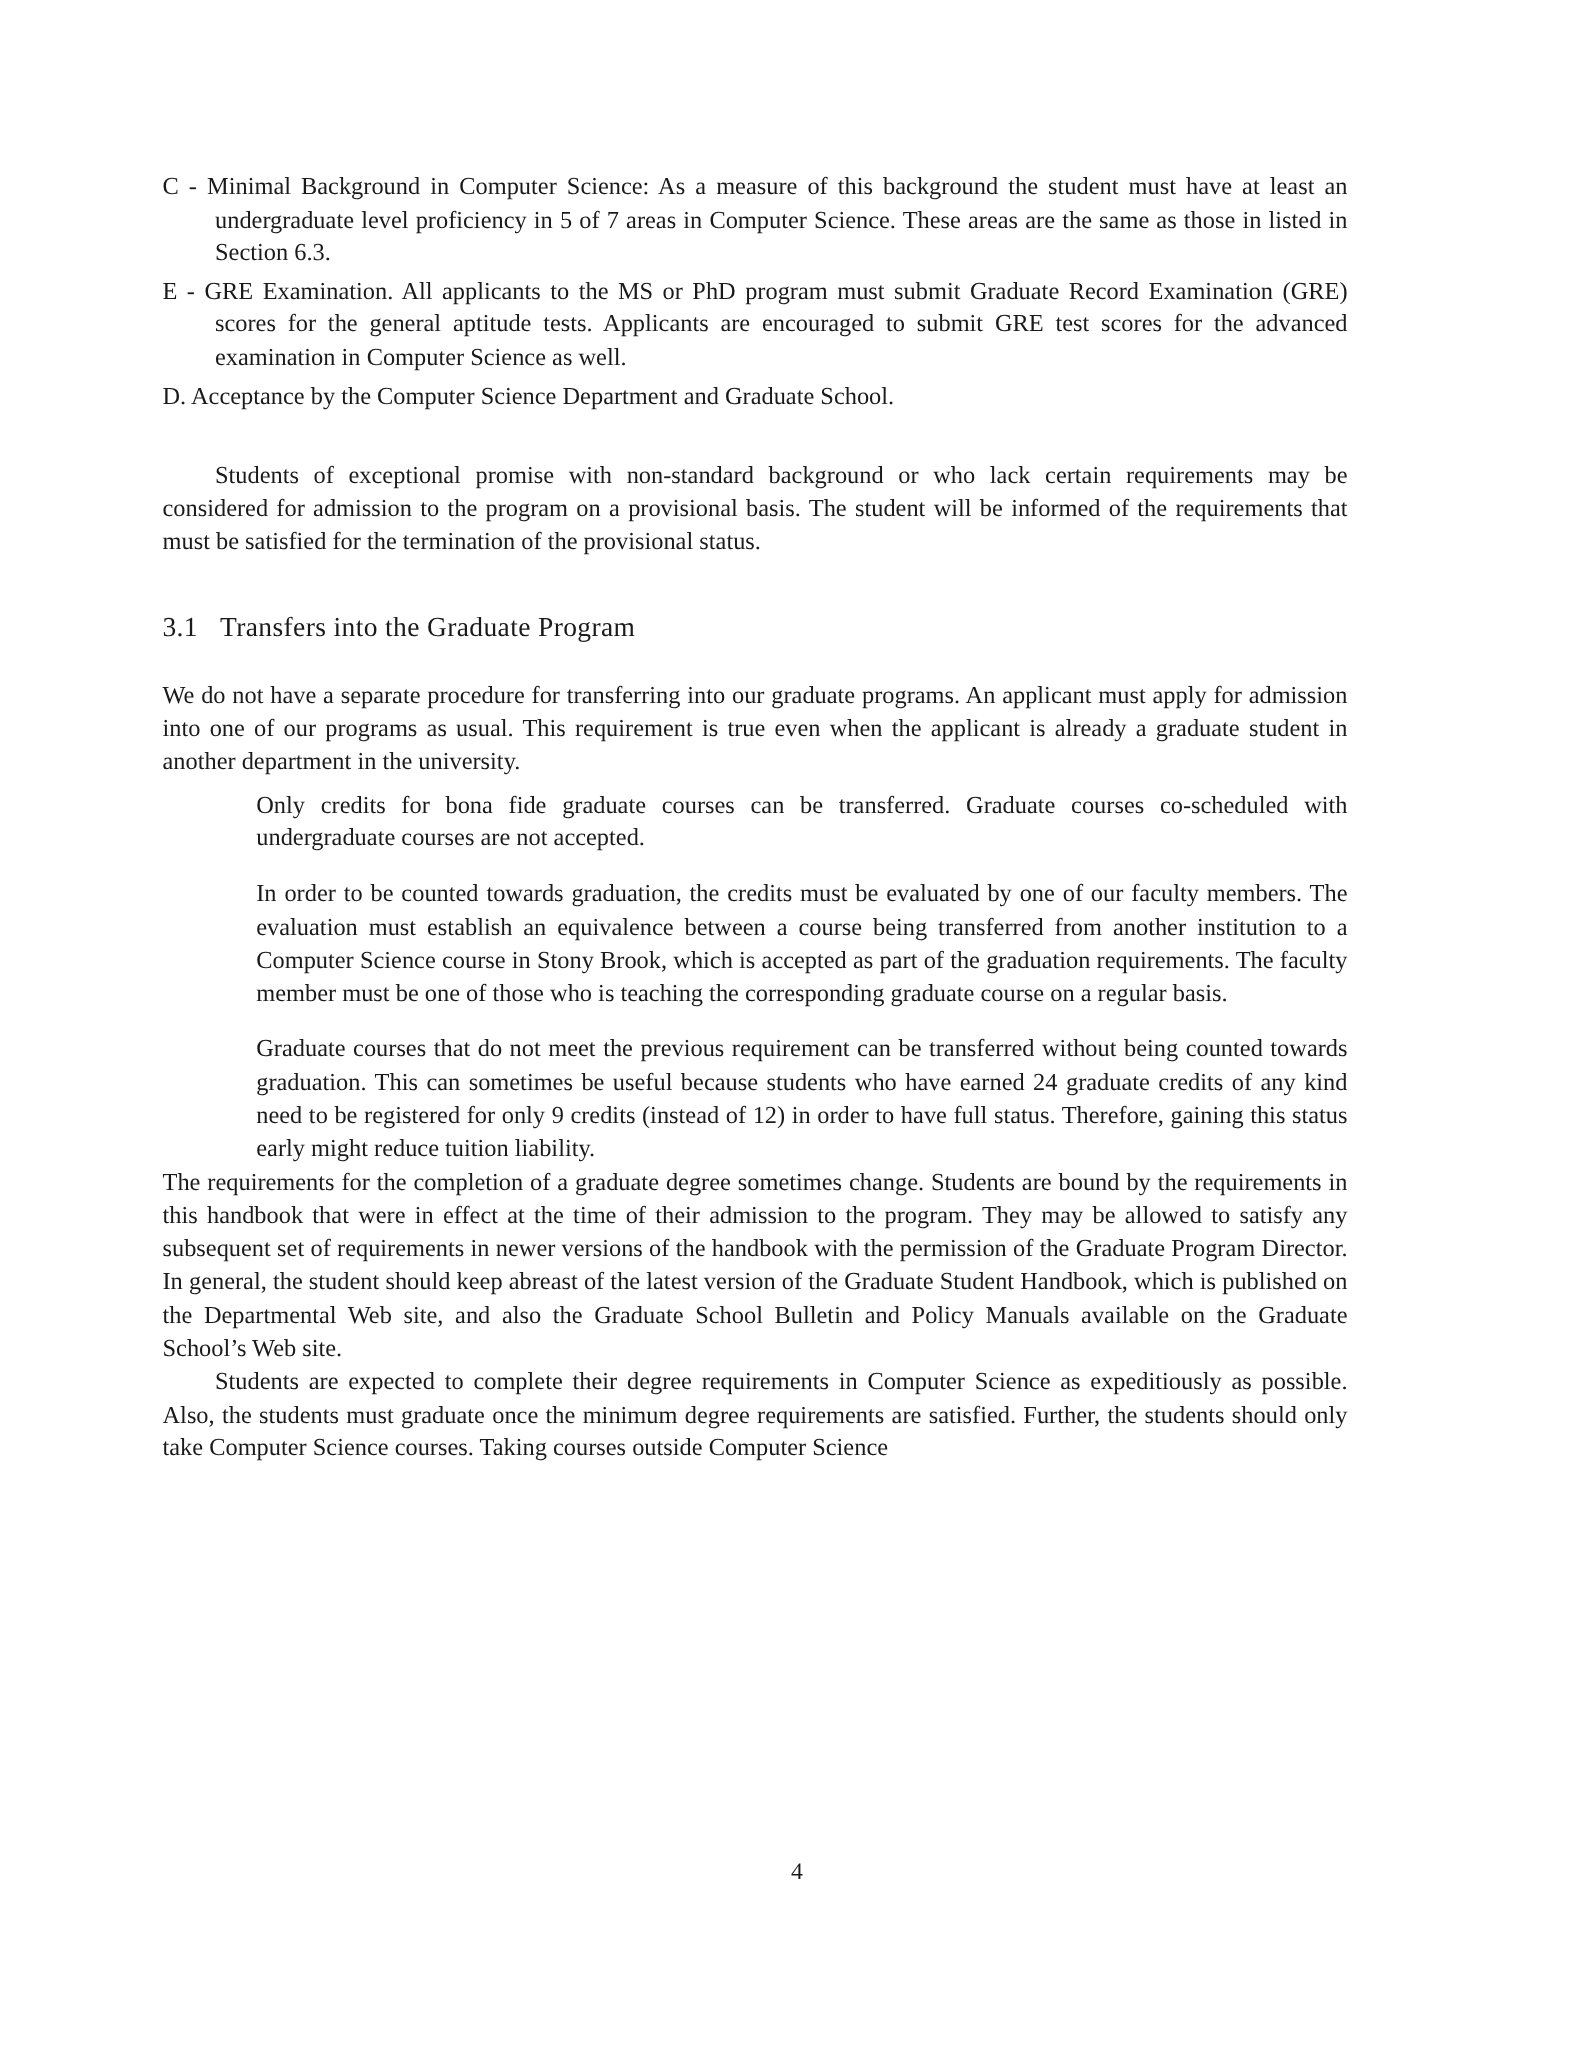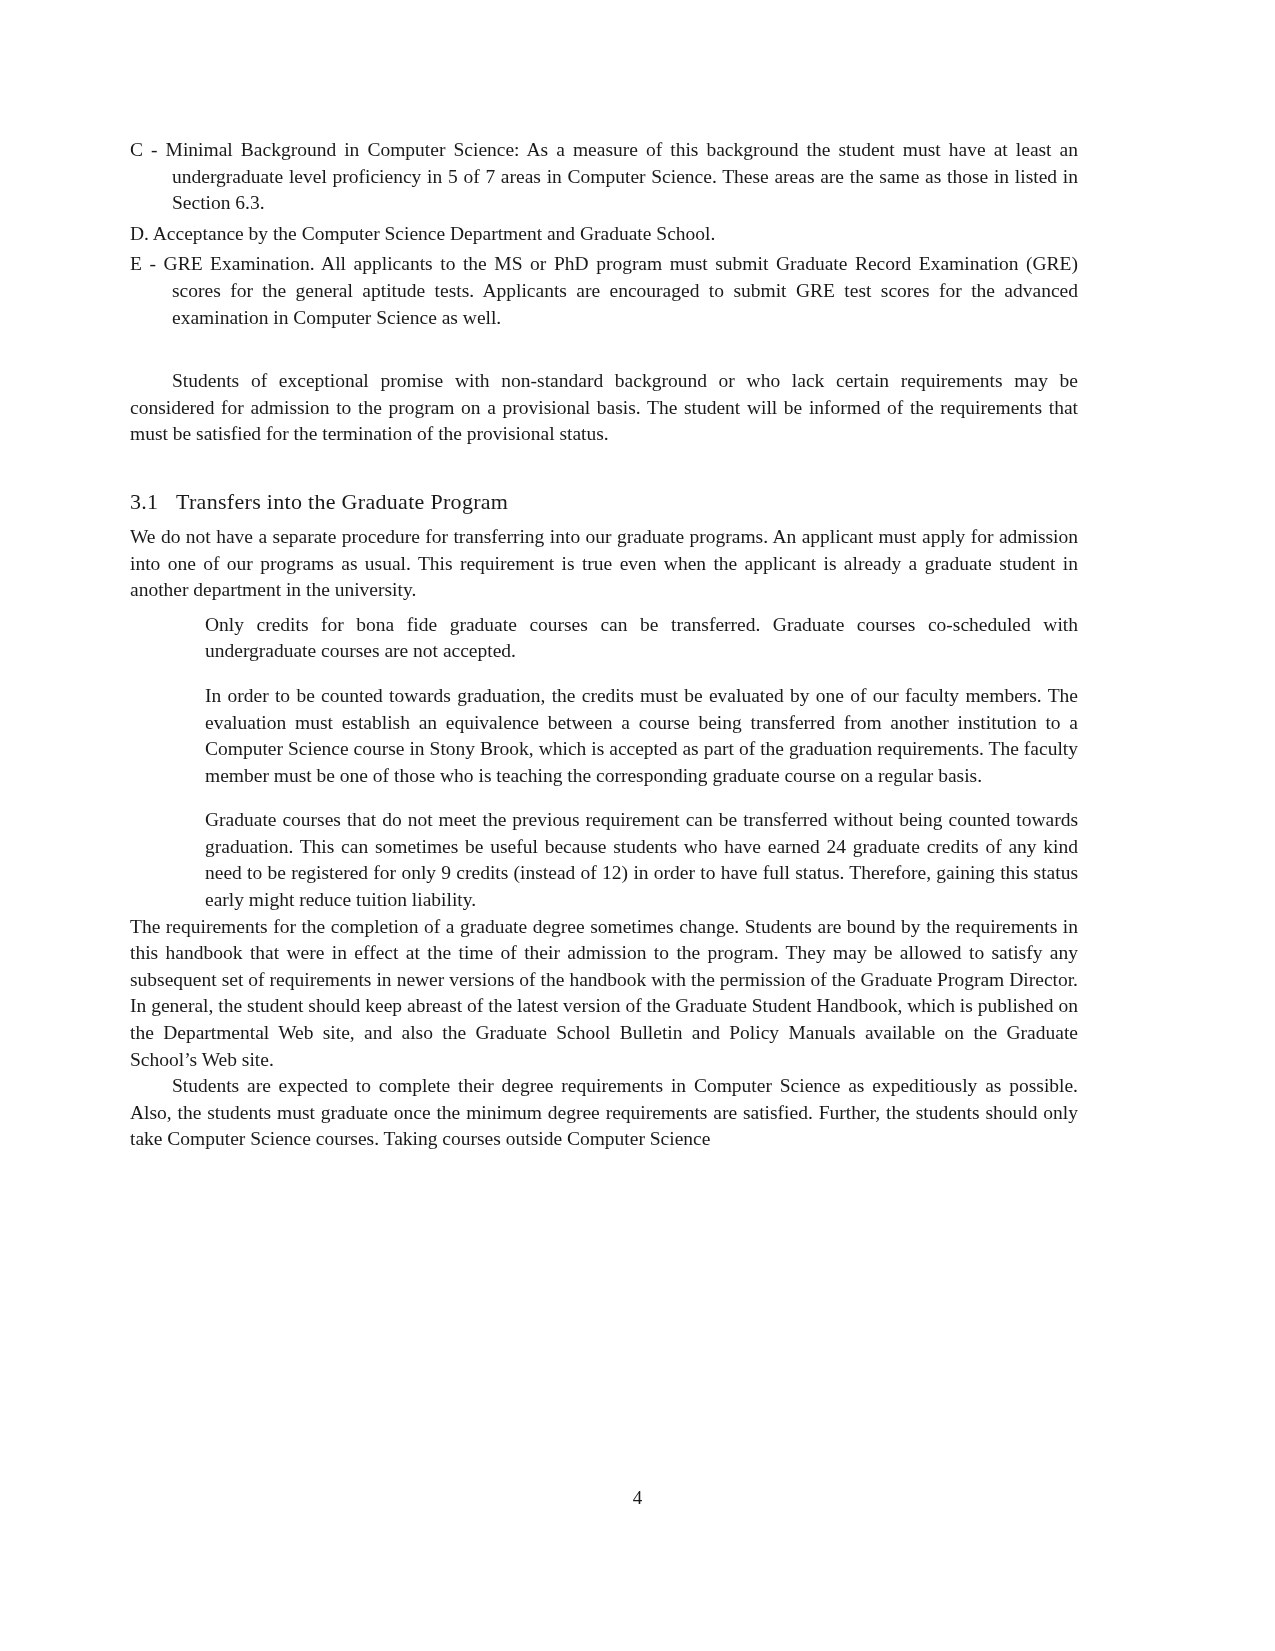--- a/index.html
+++ b/index.html
@@ -8,40 +8,40 @@
     font-family: "Liberation Serif", "DejaVu Serif", serif;
     color: #1a1a1a;
   }
   .page { position: absolute; left: 130px; top: 133px; width: 948px; }
   p, .item { margin: 0; font-size: 19.5px; line-height: 26.6px; text-align: justify; }
   .indent-cont { padding-left: 42px; }
   .hang { padding-left: 42px; text-indent: -42px; }
   .lead-indent { text-indent: 42px; }
   .gap-s { margin-top: 4px; }
   .gap-m { margin-top: 37px; }
-  h2.sub { margin: 40px 0 8px 0; font-weight: normal; font-size: 22px; line-height: 28px; letter-spacing: 0.3px; }
+  h2.sub { margin: 40px 0 28px 0; font-weight: normal; font-size: 22px; line-height: 28px; letter-spacing: 0.3px; }
   h1.sec { margin: 44px 0 17px 0; font-weight: normal; font-size: 26.5px; line-height: 32px; letter-spacing: 0.4px; }
   .num { display: inline-block; }
   .sub .num { width: 46px; }
   .sec .num { width: 38px; }
   .rules { padding-left: 75px; margin-top: 8px; }
   .rules .item + .item { margin-top: 18px; }
   .pagenum { position: absolute; top: 1487px; left: 0; width: 100%; text-align: center; font-size: 19px; }
 </style>
 </head>
 <body>
 
 <div class="page">
 
 
   <div class="item hang gap-s"><span>C - </span><span>Minimal Background in Computer Science: As a measure of this background the student must have at least an undergraduate level proficiency in 5 of 7 areas in Computer Science. These areas are the same as those in listed in Section 6.3.</span></div>
 
+  <div class="item hang gap-s"><span>E - </span><span>GRE Examination. All applicants to the MS or PhD program must submit Graduate Record Examination (GRE) scores for the general aptitude tests. Applicants are encouraged to submit GRE test scores for the advanced examination in Computer Science as well.</span></div>
+
   <div class="item hang gap-s"><span>D. </span><span>Acceptance by the Computer Science Department and Graduate School.</span></div>
-
-  <div class="item hang gap-s"><span>E - </span><span>GRE Examination. All applicants to the MS or PhD program must submit Graduate Record Examination (GRE) scores for the general aptitude tests. Applicants are encouraged to submit GRE test scores for the advanced examination in Computer Science as well.</span></div>
 
   <p class="lead-indent gap-m">Students of exceptional promise with non-standard background or who lack certain requirements may be considered for admission to the program on a provisional basis. The student will be informed of the requirements that must be satisfied for the termination of the provisional status.</p>
 
   <h2 class="sub"><span class="num">3.1</span><span>Transfers into the Graduate Program</span></h2>
 
   <p>We do not have a separate procedure for transferring into our graduate programs. An applicant must apply for admission into one of our programs as usual. This requirement is true even when the applicant is already a graduate student in another department in the university.</p>
 
   <div class="rules">
     <div class="item">Only credits for bona fide graduate courses can be transferred. Graduate courses co-scheduled with undergraduate courses are not accepted.</div>
     <div class="item">In order to be counted towards graduation, the credits must be evaluated by one of our faculty members. The evaluation must establish an equivalence between a course being transferred from another institution to a Computer Science course in Stony Brook, which is accepted as part of the graduation requirements. The faculty member must be one of those who is teaching the corresponding graduate course on a regular basis.</div>

